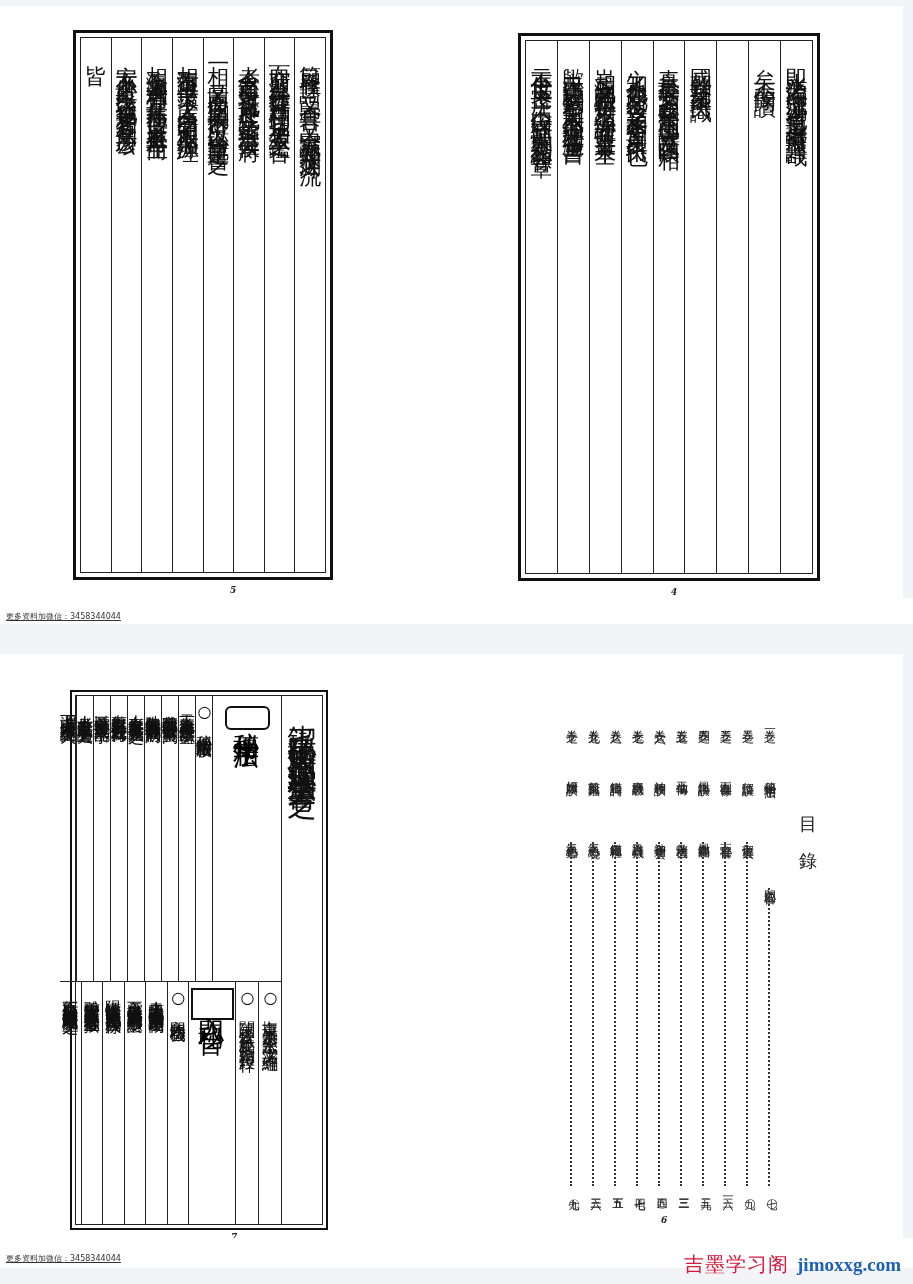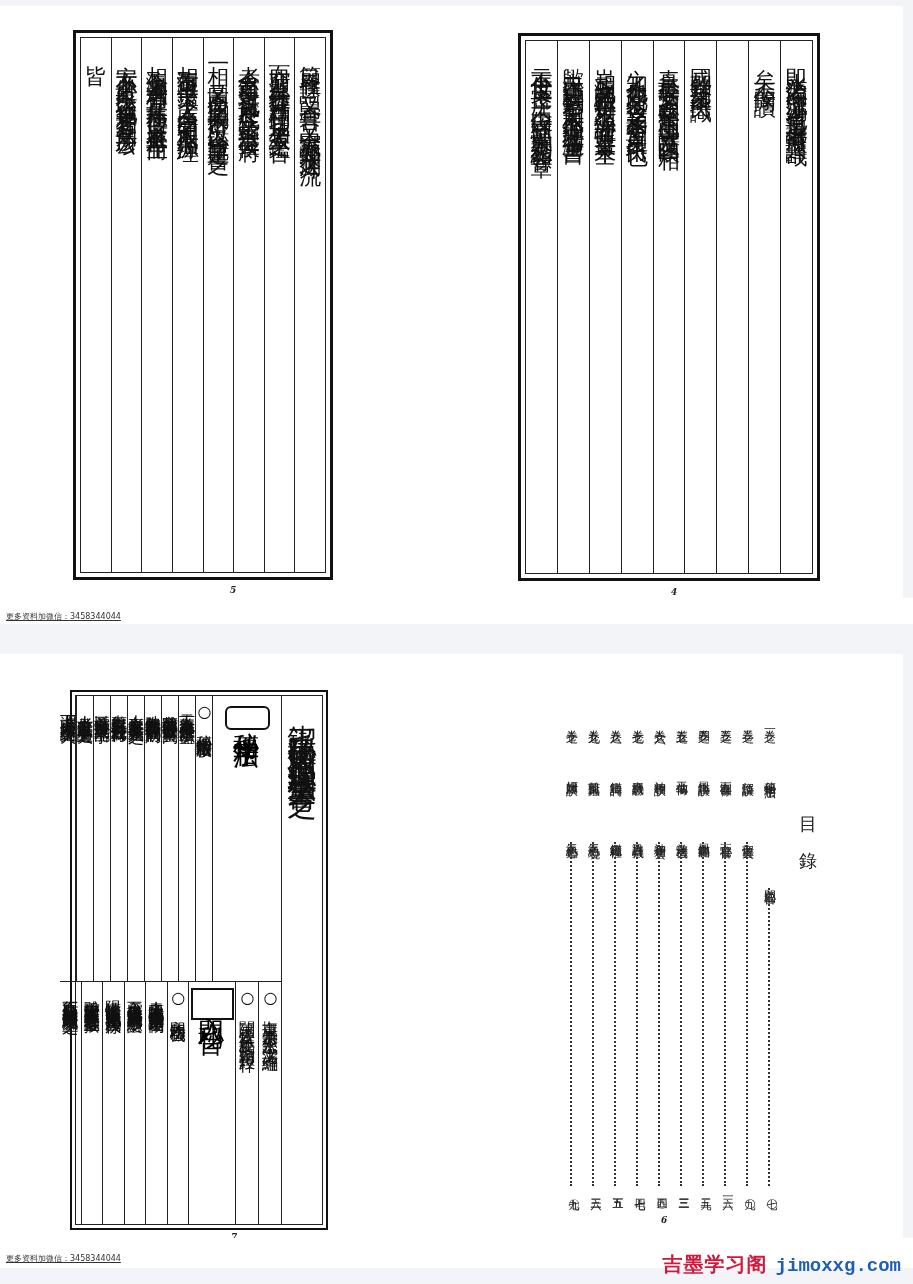--- a/index.html
+++ b/index.html
@@ -7,22 +7,22 @@
   .sheet{position:absolute;background:#ffffff;}
   .sheet.top{left:0;top:6px;width:903px;height:592px;}
   .sheet.bottom{left:0;top:654px;width:903px;height:584px;}
   .strip{position:absolute;left:0;width:913px;background:#ffffff;}
   .strip.s1{top:598px;height:26px;}
   .strip.s2{top:1238px;height:30px;}
   .wechat{position:absolute;left:6px;font-family:"DejaVu Sans",sans-serif;font-size:8px;color:#333;text-decoration:underline;}
   .wechat.w1{top:611px;}
   .wechat.w2{top:1253px;}
   .brand{position:absolute;right:12px;top:1251px;display:flex;align-items:baseline;gap:8px;}
-  .brand .cn{font-family:"DejaVu Sans",sans-serif;font-weight:bold;font-size:20px;color:#d2183c;letter-spacing:1px;}
-  .brand .en{font-family:Liberation Mono, monospace;font-weight:bold;font-size:19px;color:#1d5fb3;}
+  .brand .cn{font-family:"DejaVu Sans",sans-serif;font-weight:normal;font-size:20px;color:#d2183c;letter-spacing:1px;}
+  .brand .en{font-family:Liberation Serif, serif;font-weight:bold;font-size:19px;color:#1d5fb3;}
 
   
   .page{position:absolute;}
   .frame{position:absolute;border:3px solid #111;box-sizing:border-box;}
   .frame-inner{position:absolute;left:4px;top:4px;right:4px;bottom:4px;border:1px solid #222;display:flex;flex-direction:row-reverse;}
   .col{flex:1;border-left:1.5px solid #222;writing-mode:vertical-rl;font-family:"DejaVu Serif",serif;color:#111;font-size:25px;line-height:1;padding-top:10px;display:flex;align-items:center;justify-content:flex-start;overflow:hidden;letter-spacing:4px;}
   .col:last-child{border-left:none;}
   .pageno{position:absolute;font-size:9px;font-style:italic;font-weight:bold;color:#222;font-family:"DejaVu Serif",serif;}
 
   

